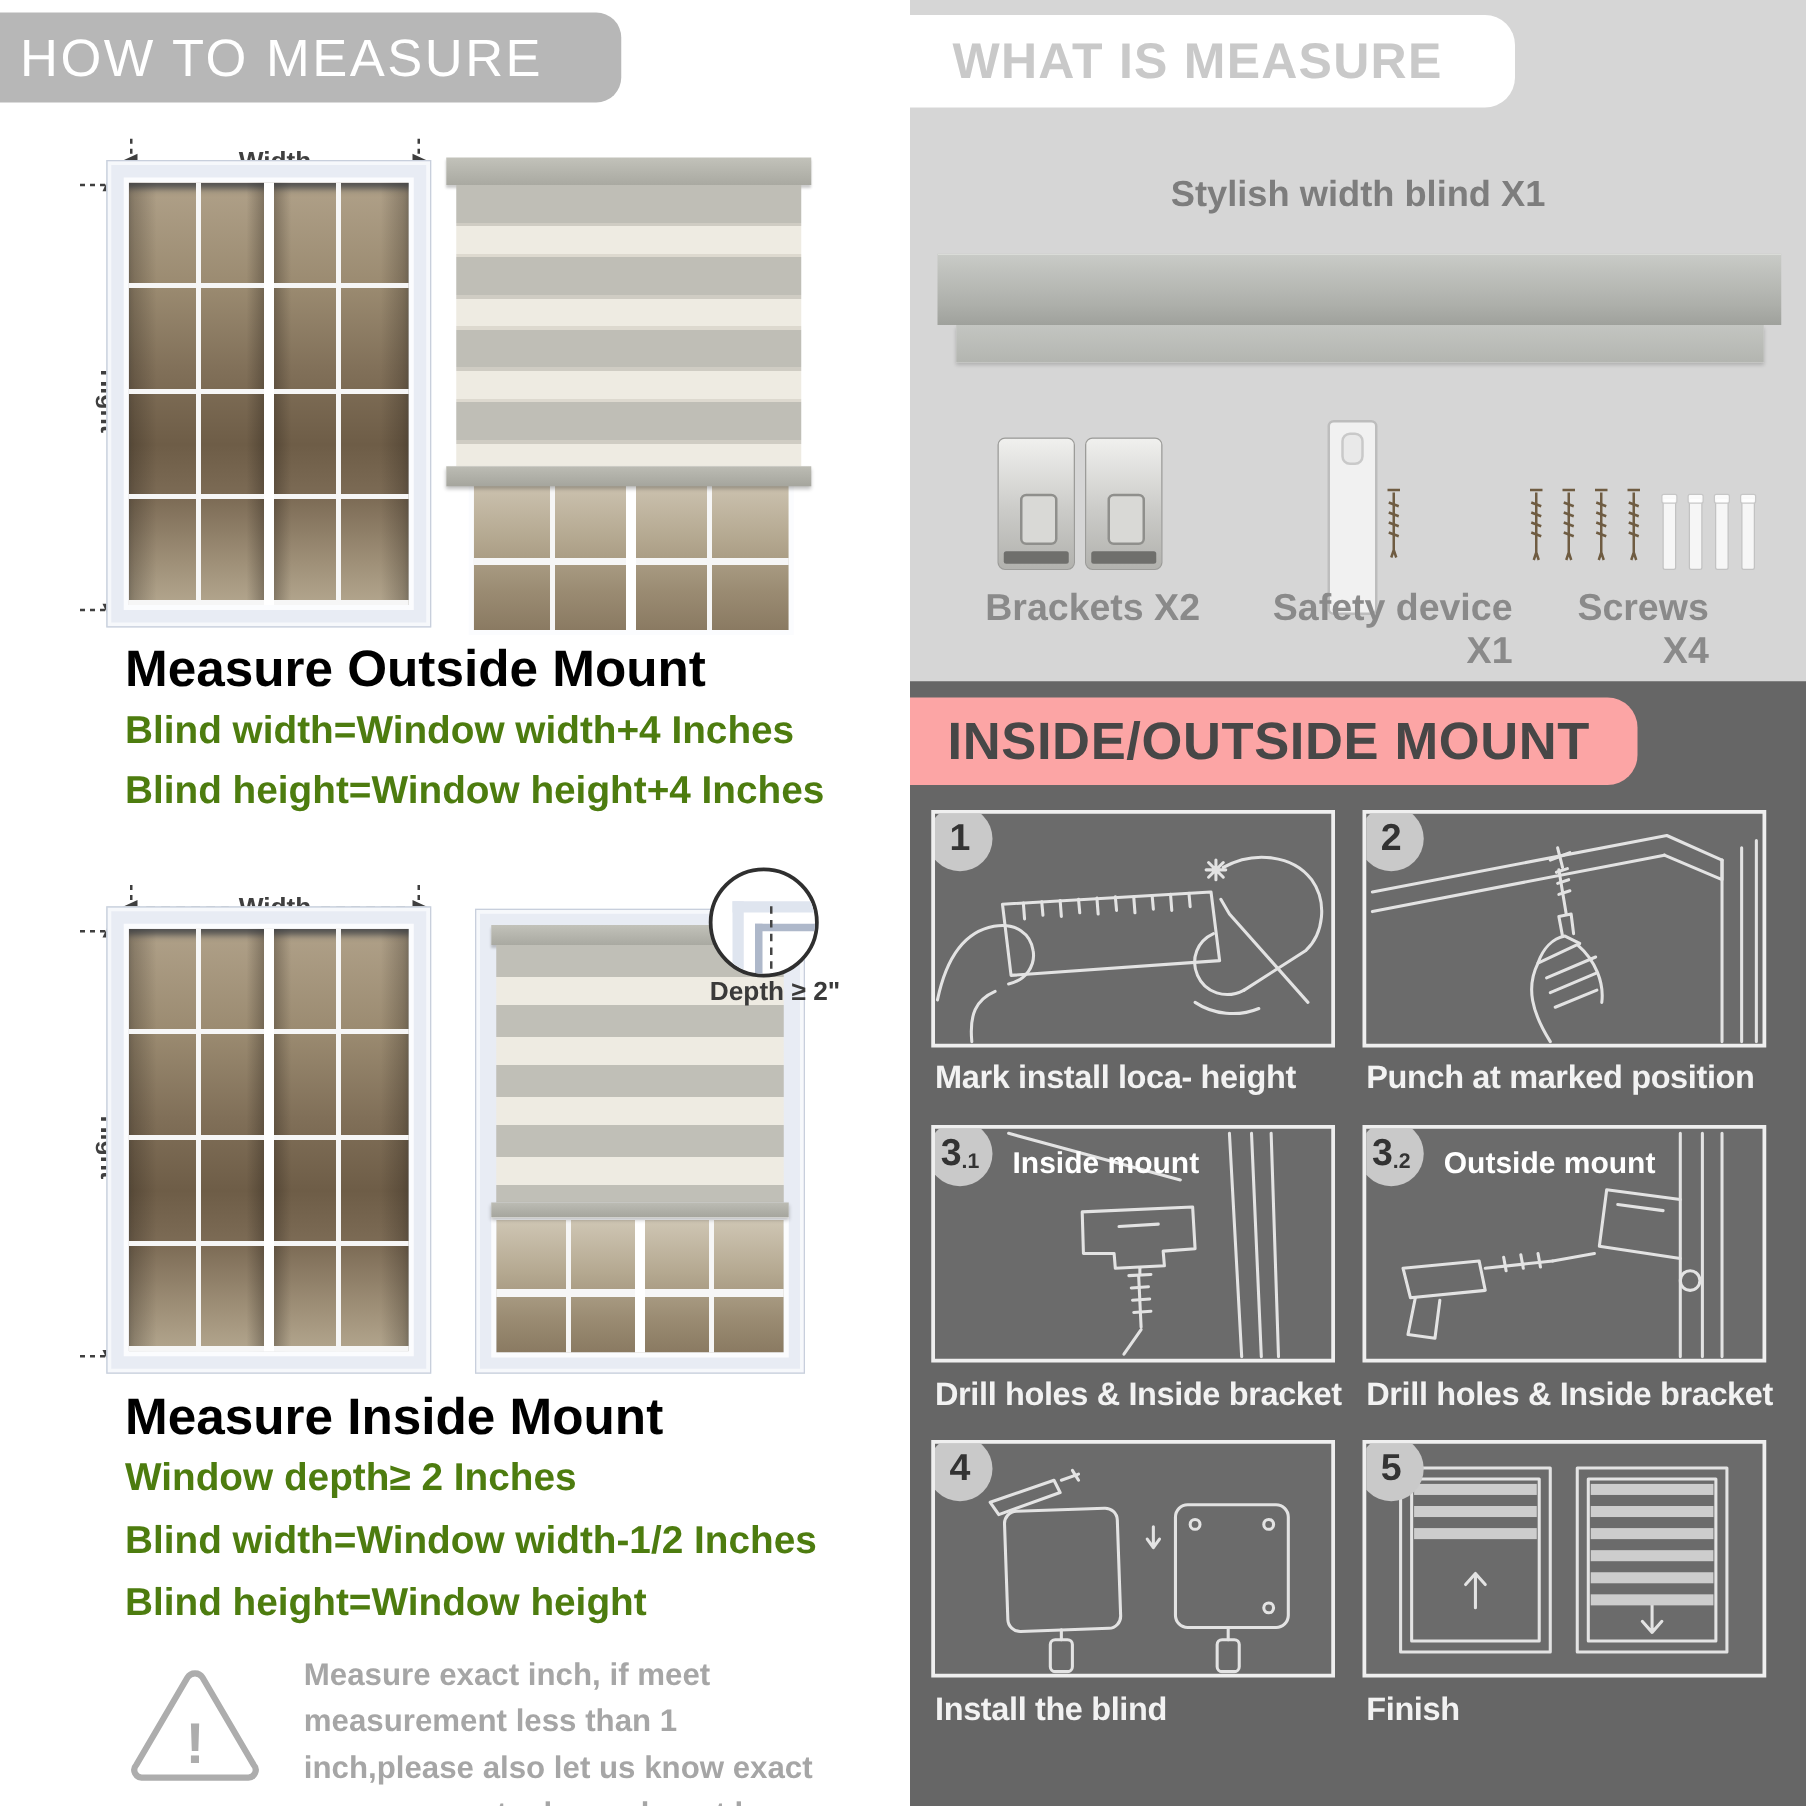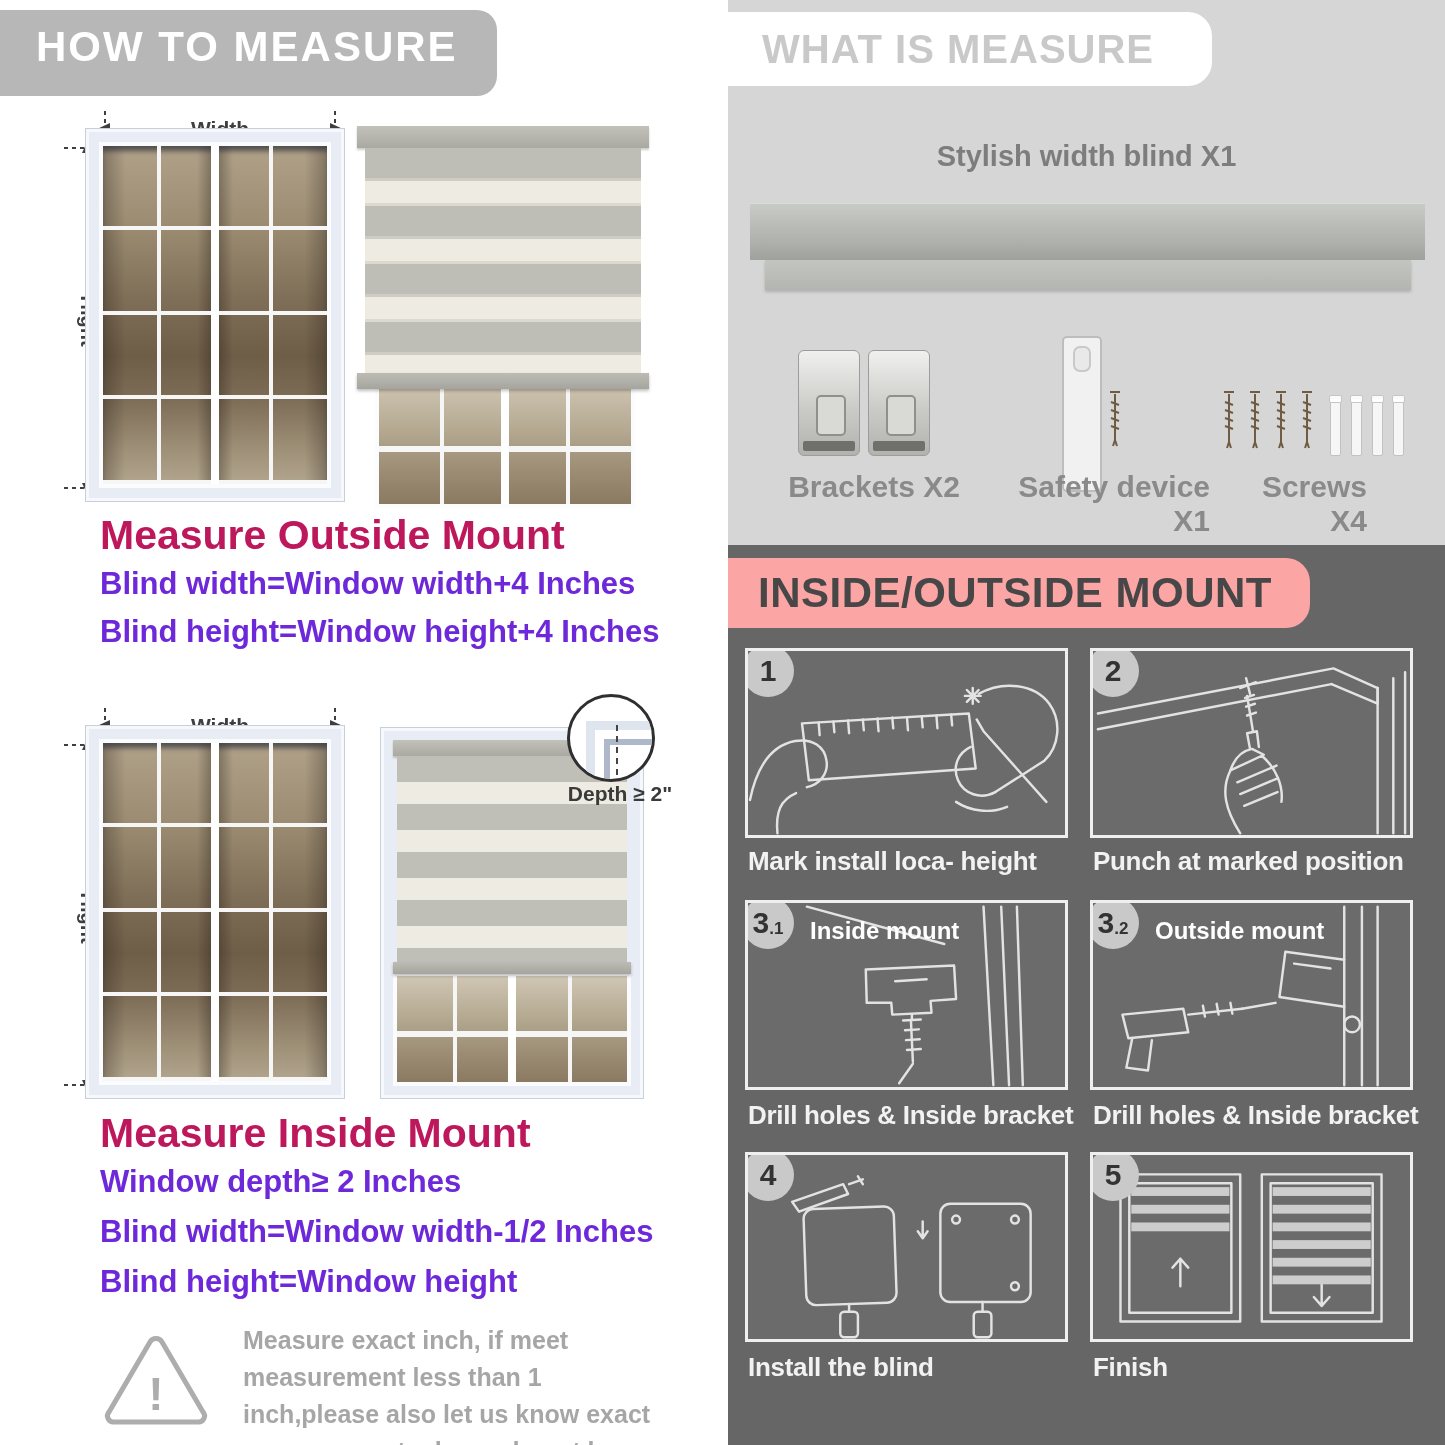--- a/index.html
+++ b/index.html
@@ -1,23 +1,23 @@
 <!DOCTYPE html>
 <html><head>
 <meta charset="utf-8">
 <style>
   html,body{margin:0;padding:0;}
   body{width:1445px;height:1445px;position:relative;background:#ffffff;
        font-family:"Liberation Sans", sans-serif;overflow:hidden;}
   .abs{position:absolute;}
 
   
-  .hdr-left{left:0;top:10px;width:497px;height:86px;background:#b7b7b7;
-    border-radius:0 20px 20px 0;color:#fff;font-size:42px;font-weight:bold;
-    line-height:74px;padding-left:36px;letter-spacing:2px;box-sizing:border-box;}
+  .hdr-left{left:0;top:10px;width:497px;height:72px;background:#b7b7b7;
+    border-radius:0 20px 20px 0;color:#fff;font-size:42px;font-weight:normal;
+    line-height:74px;padding-left:16px;letter-spacing:2px;box-sizing:border-box;}
 
   .win{background:#e8ecf4;border:1px solid #c8cfdc;box-shadow:inset 0 0 0 3px #f6f8fb;}
   .photo{position:absolute;left:13px;right:13px;top:13px;bottom:13px;
     border:4px solid #fbfcfe;
     background:
       linear-gradient(90deg, rgba(30,24,18,0.30) 0%, rgba(30,24,18,0) 10%, rgba(30,24,18,0) 42%, rgba(30,24,18,0.40) 50%, rgba(30,24,18,0) 58%, rgba(30,24,18,0) 90%, rgba(30,24,18,0.30) 100%),
       linear-gradient(180deg,#b0a189 0%, #9a8a70 25%, #806f58 45%, #6e5d47 62%, #7d6c56 75%, #9f9078 90%, #b3a68e 100%);
     box-shadow:inset 0 7px 5px -2px rgba(52,56,63,0.75);}
   .photo::before{content:"";position:absolute;inset:0;
     background:
@@ -30,22 +30,22 @@
     background:
       linear-gradient(90deg, transparent 0%, transparent calc(50% - 4px), #ffffff calc(50% - 4px), #ffffff calc(50% + 4px), transparent calc(50% + 4px), transparent 100%),
       linear-gradient(90deg, transparent 0%, transparent calc(25% - 2px), #f6f6f6 calc(25% - 2px), #f6f6f6 calc(25% + 2px), transparent calc(25% + 2px), transparent calc(75% - 2px), #f6f6f6 calc(75% - 2px), #f6f6f6 calc(75% + 2px), transparent calc(75% + 2px), transparent 100%),
       linear-gradient(180deg, transparent 0%, transparent calc(55% - 3px), #f6f6f6 calc(55% - 3px), #f6f6f6 calc(55% + 3px), transparent calc(55% + 3px), transparent 100%);}
 
   .stripes-big{background:repeating-linear-gradient(180deg,#bfbeb6 0px,#bfbeb6 30px,#cfccc3 30px,#cfccc3 33px,#eeebe2 33px,#eeebe2 55px,#ddd9cf 55px,#ddd9cf 58px);}
   .stripes-sm{background:repeating-linear-gradient(180deg,#c0bfb7 0px,#c0bfb7 26px,#eeebe2 26px,#eeebe2 48px);}
   .cassette{background:linear-gradient(180deg,#c2c2ba,#a9a9a1);box-shadow:0 2px 2px rgba(0,0,0,0.2);}
   .rail{background:linear-gradient(180deg,#bcbcb4,#a5a59d);box-shadow:0 2px 3px rgba(0,0,0,0.25);}
 
-  .m-title{font-size:41px;font-weight:bold;color:#be185d;}
-  .m-line{font-size:31px;font-weight:bold;color:#6d28d9;}
+  .m-title{font-size:41px;font-weight:bold;color:#000000;}
+  .m-line{font-size:31px;font-weight:bold;color:#4d7c0f;}
   .warn-text{font-size:25px;font-weight:bold;color:#a6a6a6;line-height:37px;width:412px;}
   .depth-label{font-size:21px;font-weight:bold;color:#3a3a3a;}
 
   
   .panel-included{left:728px;top:0;width:717px;height:546px;background:#d6d6d6;}
   .hdr-included{left:728px;top:12px;width:484px;height:74px;background:#ffffff;
     border-radius:0 24px 24px 0;color:#c9c9c9;font-size:40px;font-weight:bold;
     line-height:74px;padding-left:34px;box-sizing:border-box;letter-spacing:1px;}
   .blind-label{left:728px;top:140px;width:717px;text-align:center;
     font-size:29px;font-weight:bold;color:#7d7d7d;}

